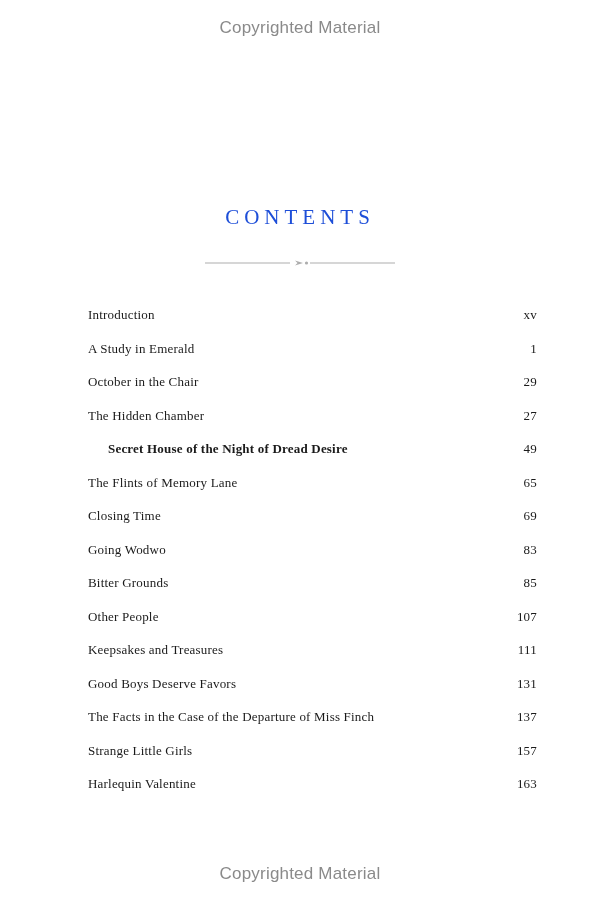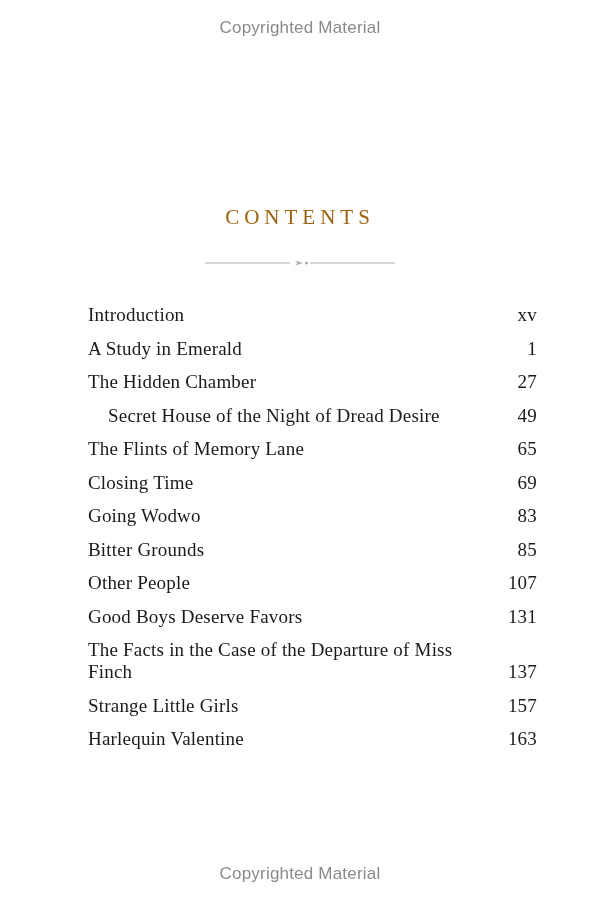--- a/index.html
+++ b/index.html
@@ -24,47 +24,47 @@
   .copyright-bottom { top: 864px; }
 
   .contents-title {
     position: absolute;
     top: 205px;
     left: 0; right: 0;
     text-align: center;
     font-size: 21px;
     font-weight: 500;
     letter-spacing: 5px;
-    color: #a16207;
+    color: #1d4ed8;
   }
 
   .divider-wrap {
     position: absolute;
     top: 256px;
     left: 0; right: 0;
     text-align: center;
   }
 
   .toc {
     position: absolute;
     top: 304px;
     left: 88px;
     width: 449px;
   }
   .toc-row {
     display: flex;
     justify-content: space-between;
     align-items: flex-end;
     margin-bottom: 11.5px;
-    font-size: 19px;
+    font-size: 13px;
     line-height: 22px;
     letter-spacing: 0.2px;
   }
   .toc-title { flex: 1 1 auto; padding-right: 12px; }
-  .toc-line-indent { padding-left: 20px; }
+  .toc-line-indent { padding-left: 20px; font-weight: bold; }
   .toc-page {
     flex: 0 0 auto;
     text-align: right;
     white-space: nowrap;
   }
 </style>
 </head>
 <body>
 
 <div class="copyright copyright-top">Copyrighted Material</div>
@@ -89,20 +89,26 @@
   </div>
 
   <div class="toc-row">
     <div class="toc-title">
         <div>A Study in Emerald</div>
       </div>
     <div class="toc-page">1</div>
   </div>
 
 
+  <div class="toc-row">
+    <div class="toc-title">
+        <div>October in the Chair</div>
+      </div>
+    <div class="toc-page">29</div>
+  </div>
 
   <div class="toc-row">
     <div class="toc-title">
         <div>The Hidden Chamber</div>
       </div>
     <div class="toc-page">27</div>
   </div>
 
   <div class="toc-row">
     <div class="toc-title">
@@ -139,20 +145,26 @@
     <div class="toc-page">85</div>
   </div>
 
   <div class="toc-row">
     <div class="toc-title">
         <div>Other People</div>
       </div>
     <div class="toc-page">107</div>
   </div>
 
+  <div class="toc-row">
+    <div class="toc-title">
+        <div>Keepsakes and Treasures</div>
+      </div>
+    <div class="toc-page">111</div>
+  </div>
 
   <div class="toc-row">
     <div class="toc-title">
         <div>Good Boys Deserve Favors</div>
       </div>
     <div class="toc-page">131</div>
   </div>
 
   <div class="toc-row">
     <div class="toc-title">

